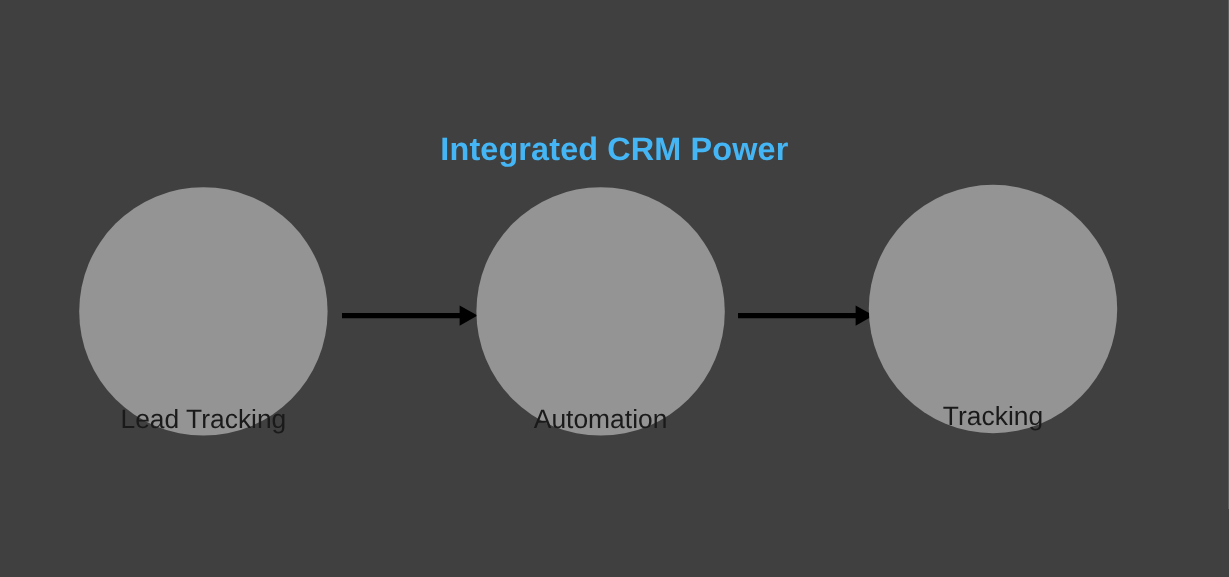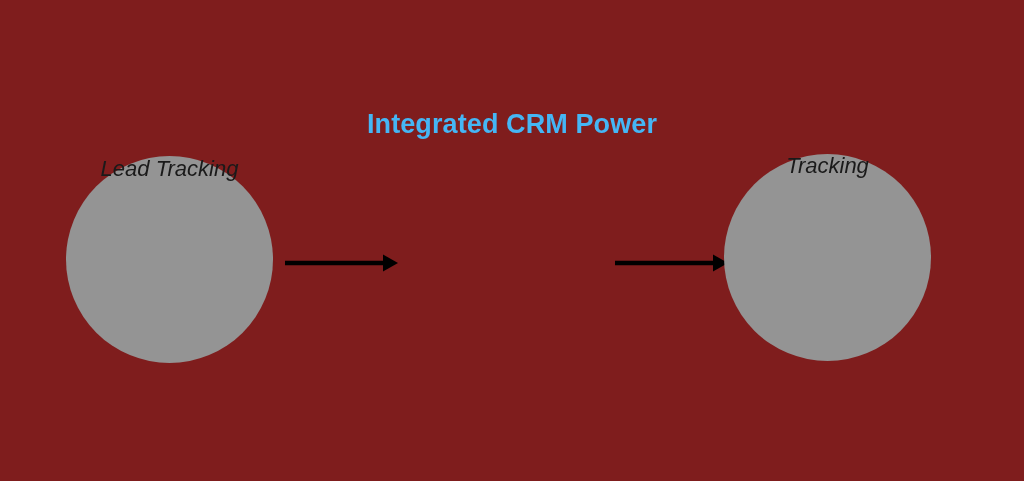--- a/index.html
+++ b/index.html
@@ -11,21 +11,21 @@
     height: 481px;
     background: #ffffff;
     font-family: "Liberation Sans", sans-serif;
     overflow: hidden;
   }
 
   #canvas {
     position: relative;
     width: 1024px;
     height: 481px;
-    background: #7f1d1d;
+    background: #404040;
   }
 
   
   .diagram-title {
     position: absolute;
     left: 0;
     top: 107px;
     width: 1024px;
     text-align: center;
     font-family: "Liberation Sans", sans-serif;
@@ -38,24 +38,23 @@
   }
 
   
   .node {
     position: absolute;
     width: 207px;
     height: 207px;
     border-radius: 50%;
     background: #949494;
     display: flex;
-    align-items: flex-start;
+    align-items: flex-end;
     justify-content: center;
     top: 156px;
-    font-style: italic;
   }
   .node-label {
     font-family: "Liberation Sans", sans-serif;
     font-size: 22px;
     font-weight: 400;
     color: #1a1a1a;
     text-align: center;
     line-height: 26px;
     white-space: nowrap;
   }
@@ -88,20 +87,23 @@
     <span class="node-label">Lead Tracking</span>
   </div>
 
   <div class="connector" id="connector-1">
     <svg width="114" height="34" viewBox="0 0 114 34" xmlns="http://www.w3.org/2000/svg">
       <line x1="0" y1="17" x2="100" y2="17" stroke="#000000" stroke-width="4.5"></line>
       <polygon points="98,8.5 113,17 98,25.5" fill="#000000"></polygon>
     </svg>
   </div>
 
+  <div class="node" id="node-2">
+    <span class="node-label">Automation</span>
+  </div>
 
   <div class="connector" id="connector-2">
     <svg width="114" height="34" viewBox="0 0 114 34" xmlns="http://www.w3.org/2000/svg">
       <line x1="0" y1="17" x2="100" y2="17" stroke="#000000" stroke-width="4.5"></line>
       <polygon points="98,8.5 113,17 98,25.5" fill="#000000"></polygon>
     </svg>
   </div>
 
   <div class="node" id="node-3">
     <span class="node-label">Tracking</span>

